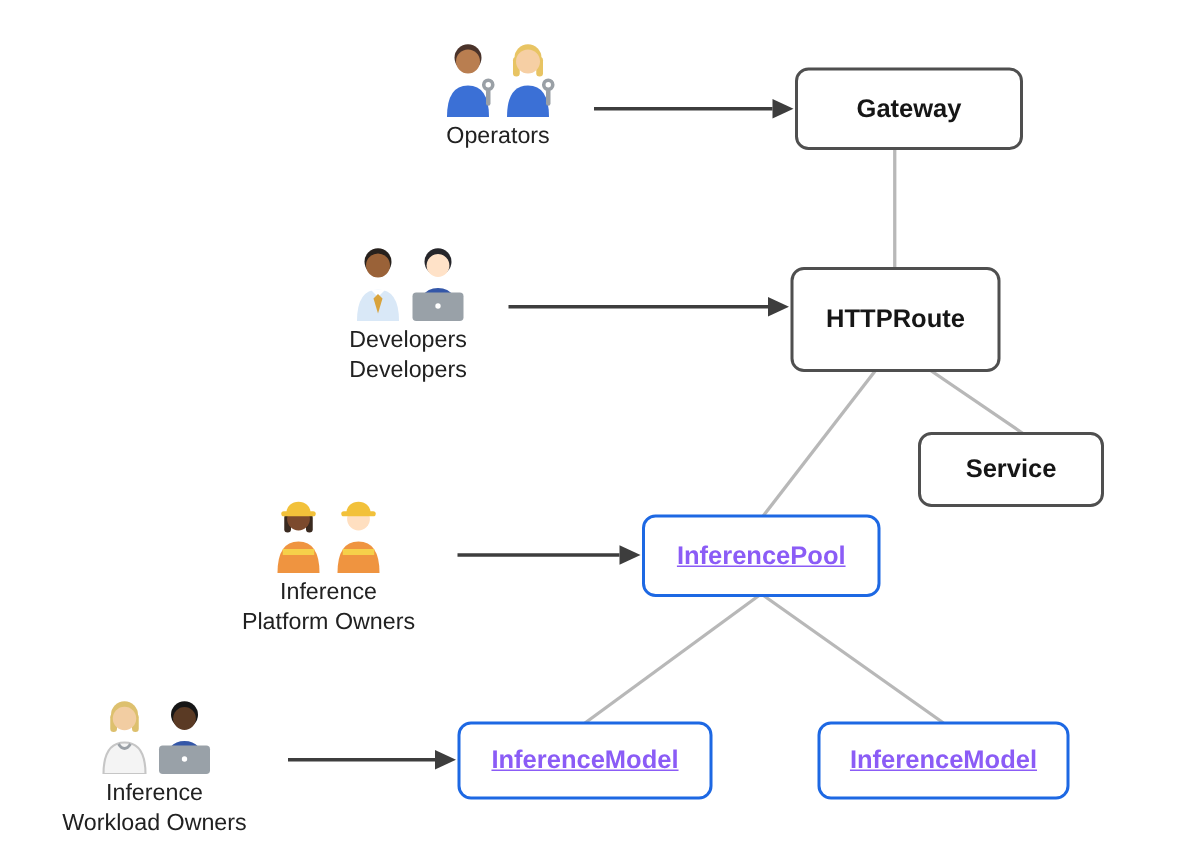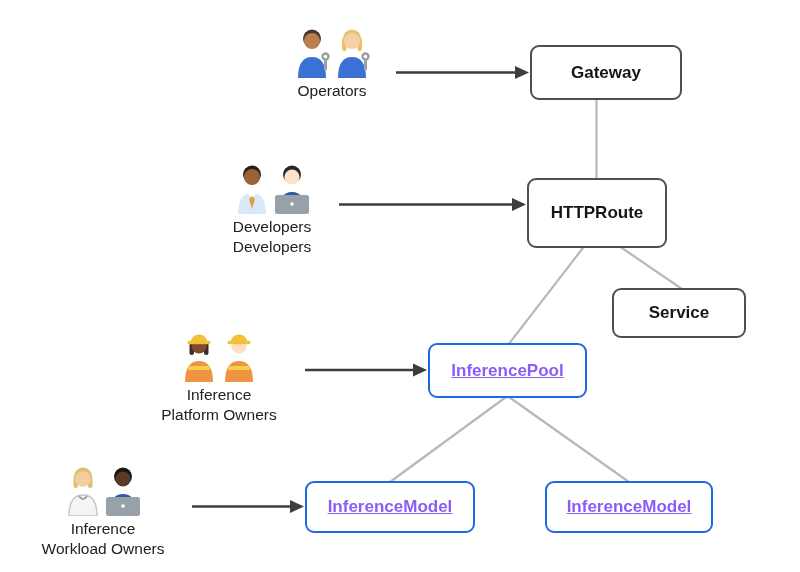--- a/index.html
+++ b/index.html
@@ -176,21 +176,21 @@
   </div>
 
   <div class="node dark" style="left:530px; top:45px; width:152px; height:55px;">
     <span>Gateway</span>
   </div>
 
   <div class="node dark" style="left:527px; top:178px; width:140px; height:70px;">
     <span>HTTPRoute</span>
   </div>
 
-  <div class="node dark" style="left:612px; top:288px; width:134px; height:50px;">
+  <div class="node dark" style="left:612px; top:288px; width:124px; height:50px;">
     <span>Service</span>
   </div>
 
   <div class="node blue" style="left:428px; top:343px; width:159px; height:55px;">
     <span>InferencePool</span>
   </div>
 
   <div class="node blue" style="left:305px; top:481px; width:170px; height:52px;">
     <span>InferenceModel</span>
   </div>

